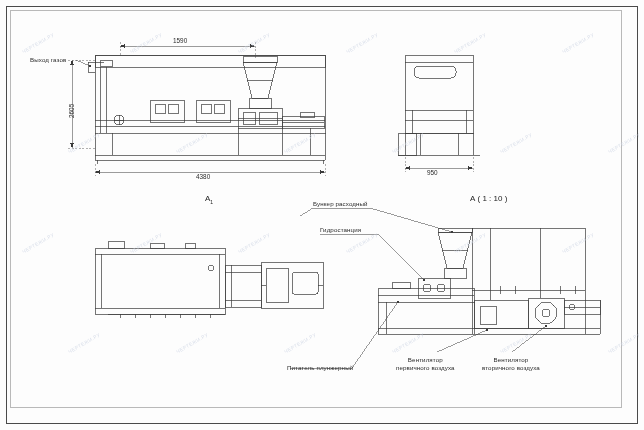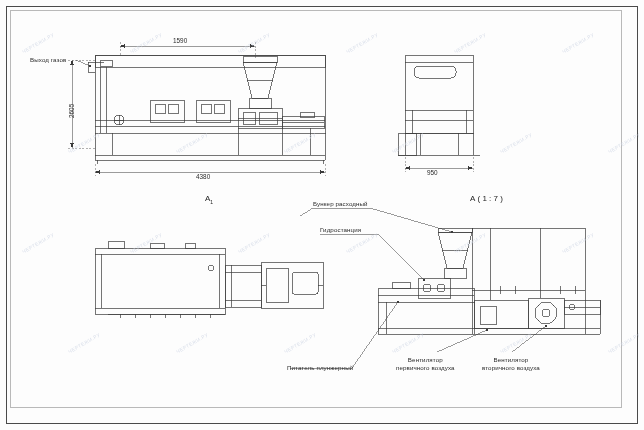--- a/index.html
+++ b/index.html
@@ -286,21 +286,21 @@
   <div class="vtext" style="left:68px; top:118px;">2605</div>
   <div class="dim" style="left:196px; top:173px;">4380</div>
   <div class="dim" style="left:427px; top:169px;">950</div>
 
   <div class="lbl" style="left:30px; top:56px;">Выход газов</div>
 
   <div class="title" style="left:205px; top:194px;">
     <span>А</span><span class="sub">1</span>
   </div>
 
-  <div class="title" style="left:470px; top:194px;">А ( 1 : 7 )</div>
+  <div class="title" style="left:470px; top:194px;">А ( 1 : 10 )</div>
 
   <div class="lbl" style="left:313px; top:200px;">Бункер расходный</div>
   <div class="lbl" style="left:320px; top:226px;">Гидростанция</div>
   <div class="lbl" style="left:287px; top:364px;">Питатель плунжерный</div>
 
   <div class="lbl c" style="left:396px; top:356px;">
     <div>Вентилятор</div>
     <div>первичного воздуха</div>
   </div>
 

